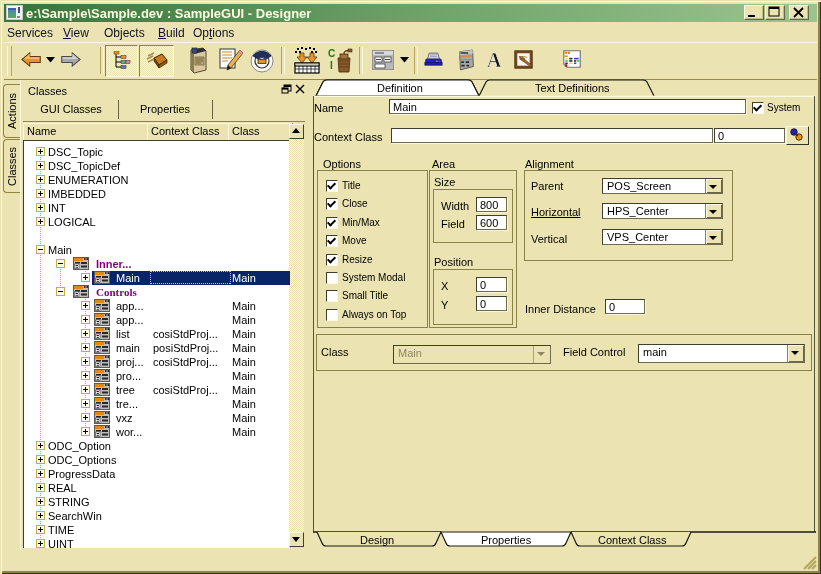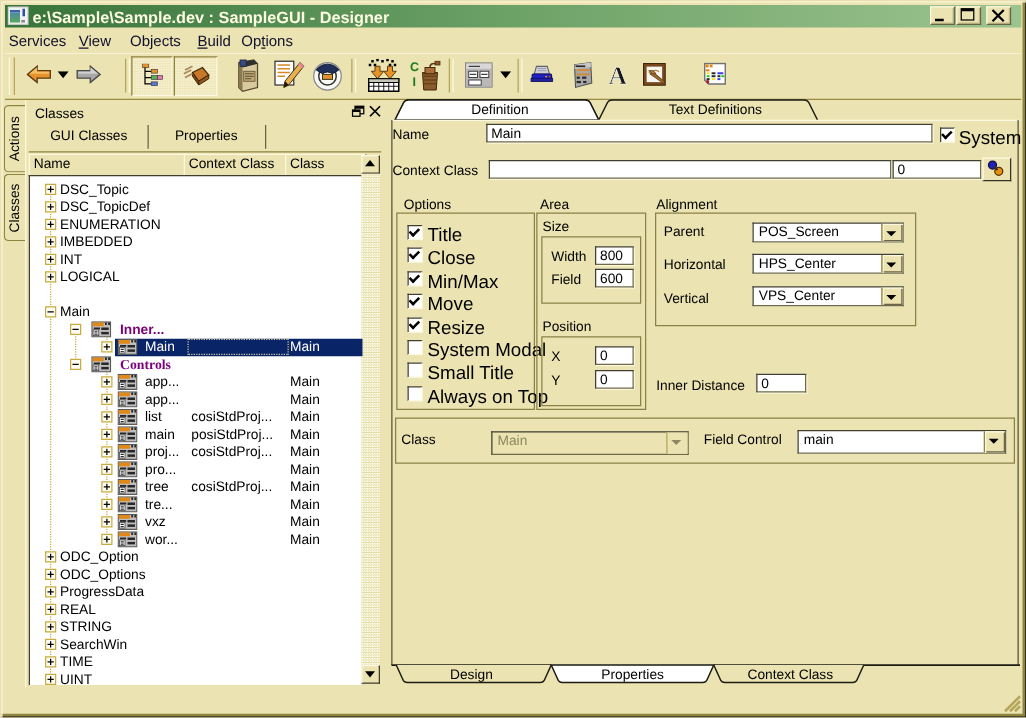--- a/index.html
+++ b/index.html
@@ -22,21 +22,21 @@
 
 .vtab{position:absolute;left:3px;width:16px;background:#ebe3b1;border:1px solid #8f8440;border-right:none;border-radius:4px 0 0 4px;}
 .vtab span{position:absolute;left:1px;top:0;width:14px;height:100%;writing-mode:vertical-rl;transform:rotate(180deg);text-align:center;white-space:nowrap;font-size:11px;line-height:14px;}
 .hline{position:absolute;background:#8f8440;height:1px;}
 .input{position:absolute;background:#fff;border:1px solid;border-color:#403e2e #6e6a4a #6e6a4a #403e2e;box-shadow:1px 1px 0 #fbf7d8;}
 .input .v{position:absolute;left:3px;top:1px;font-size:11px;}
 .gbox{position:absolute;border:1px solid #8a8148;}
 .glabel{position:absolute;font-size:11px;}
 .cb{position:absolute;width:10px;height:10px;background:#fff;border:1px solid;border-color:#403e2e #fdf9e0 #fdf9e0 #403e2e;}
 .cb.c::after{content:"";position:absolute;left:2px;top:0px;width:3px;height:6px;border:solid #000;border-width:0 2px 2px 0;transform:rotate(45deg);}
-.cblbl{position:absolute;font-size:15px;}
+.cblbl{position:absolute;font-size:10px;}
 .combo{position:absolute;background:#fff;border:1px solid;border-color:#403e2e #6e6a4a #6e6a4a #403e2e;}
 .combo .cv{position:absolute;left:4px;top:1px;font-size:11px;}
 .combo .cbtn{position:absolute;right:0;top:0;bottom:0;width:16px;background:#ebe3b1;border-left:1px solid #8f8440;box-shadow:inset 1px 1px 0 #fdf9e0, inset -1px -1px 0 #6b6547;}
 .combo .arr{position:absolute;right:5px;top:6px;width:0;height:0;border:4px solid transparent;border-top:4px solid #000;border-bottom:none;}
 .combo.dis{background:#ebe3b1;}
 .combo.dis .cv{color:#8d885f;}
 .combo.dis .cbtn{border-left:1px solid #b3a55c;box-shadow:none;}
 .combo.dis .arr{border-top-color:#8d885f;}
 
 #lp{border-left:1px solid #fdf9e0;}
@@ -714,21 +714,21 @@
       </div>
 
  <span class="glabel" style="left:212px;top:79px;">Alignment</span>
  <div class="gbox" style="left:211px;top:91px;width:207px;height:89px;"></div>
  <span class="lbl" style="left:218px;top:101px;">Parent</span>
  <div class="combo" style="left:289px;top:99px;width:119px;height:14px;">
         <span class="cv">POS_Screen</span>
         <span class="cbtn"></span>
         <span class="arr"></span>
       </div>
- <span class="lbl" style="left:218px;top:127px;">Horizontal</span>
+ <span class="lbl" style="left:218px;top:127px;text-decoration:underline;">Horizontal</span>
  <div class="combo" style="left:289px;top:124px;width:119px;height:14px;">
         <span class="cv">HPS_Center</span>
         <span class="cbtn"></span>
         <span class="arr"></span>
       </div>
  <span class="lbl" style="left:218px;top:154px;">Vertical</span>
  <div class="combo" style="left:289px;top:150px;width:119px;height:14px;">
         <span class="cv">VPS_Center</span>
         <span class="cbtn"></span>
         <span class="arr"></span>

